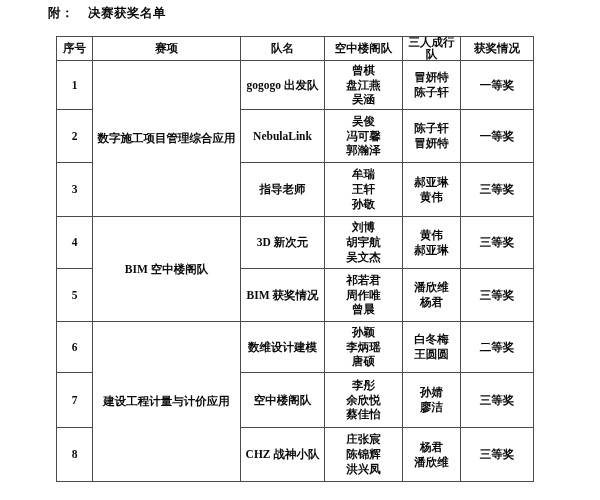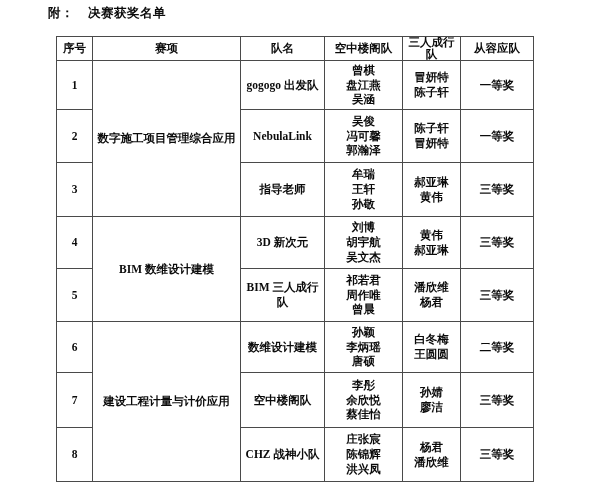--- a/index.html
+++ b/index.html
@@ -75,21 +75,21 @@
     <col style="width:58px">
     <col style="width:73px">
   </colgroup>
   <thead>
     <tr>
       <th>序号</th>
       <th>赛项</th>
       <th>队名</th>
       <th>空中楼阁队</th>
       <th>三人成行队</th>
-      <th>从容应队</th>
+      <th>获奖情况</th>
     </tr>
   </thead>
   <tbody>
     <tr style="height:49px">
       <td>1</td>
       <td class="cell-event" rowspan="3">数字施工项目管理综合应用</td>
       <td>gogogo 出发队</td>
       <td class="cell-multiline">曾棋
 盘江燕
 吴涵</td>
@@ -112,32 +112,32 @@
       <td>指导老师</td>
       <td class="cell-multiline">牟瑞
 王轩
 孙敬</td>
       <td class="cell-multiline">郝亚琳
 黄伟</td>
       <td>三等奖</td>
     </tr>
     <tr style="height:52px">
       <td>4</td>
-      <td class="cell-event" rowspan="2">BIM 数维设计建模</td>
+      <td class="cell-event" rowspan="2">BIM 空中楼阁队</td>
       <td>3D 新次元</td>
       <td class="cell-multiline">刘博
 胡宇航
 吴文杰</td>
       <td class="cell-multiline">黄伟
 郝亚琳</td>
       <td>三等奖</td>
     </tr>
     <tr style="height:53px">
       <td>5</td>
-      <td>BIM 三人成行队</td>
+      <td>BIM 获奖情况</td>
       <td class="cell-multiline">祁若君
 周作唯
 曾晨</td>
       <td class="cell-multiline">潘欣维
 杨君</td>
       <td>三等奖</td>
     </tr>
     <tr style="height:51px">
       <td>6</td>
       <td class="cell-event" rowspan="3">建设工程计量与计价应用</td>

